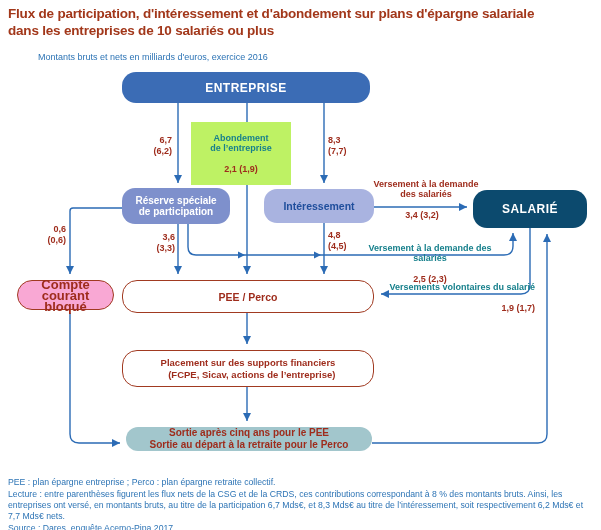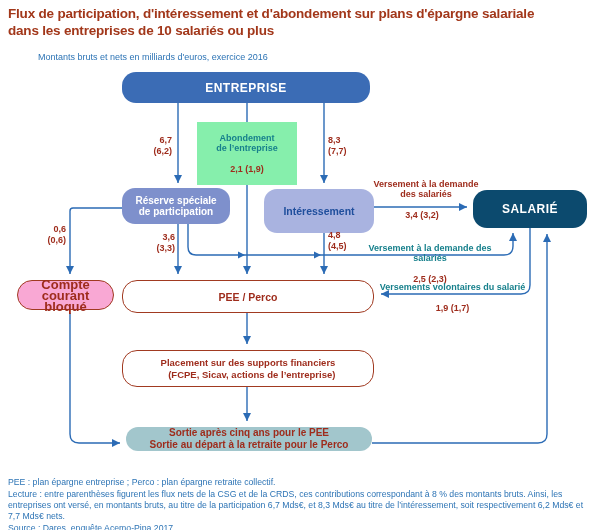--- a/index.html
+++ b/index.html
@@ -5,40 +5,40 @@
   html,body{margin:0;padding:0;background:#fff;}
   body{font-family:"Liberation Sans", sans-serif;}
   #canvas{position:relative;width:601px;height:530px;background:#fff;overflow:hidden;}
   .abs{position:absolute;}
   #title{left:8px;top:5px;width:585px;color:#A2371A;font-size:13.5px;font-weight:bold;line-height:17px;letter-spacing:-0.2px;}
   #subtitle{left:38px;top:52px;width:400px;color:#2D74B5;font-size:9px;}
   svg.layer{position:absolute;left:0;top:0;}
   .node{position:absolute;display:flex;align-items:center;justify-content:center;text-align:center;white-space:pre-line;box-sizing:border-box;font-weight:bold;}
   .n-entreprise{left:122px;top:72px;width:248px;height:31px;background:#3B6CB5;color:#fff;border-radius:14px;font-size:12px;letter-spacing:0.5px;}
   .n-reserve{left:122px;top:188px;width:108px;height:36px;background:#7E90CC;color:#fff;border-radius:13px;font-size:10px;line-height:11.5px;}
-  .n-interessement{left:264px;top:189px;width:110px;height:44px;background:#A9B3E0;color:#1F4E9C;border-radius:13px;font-size:10.5px;}
+  .n-interessement{left:264px;top:189px;width:110px;height:34px;background:#A9B3E0;color:#1F4E9C;border-radius:13px;font-size:10.5px;}
   .n-salarie{left:473px;top:190px;width:114px;height:38px;background:#0c4a6e;color:#fff;border-radius:14px;font-size:12px;letter-spacing:0.5px;}
   .n-compte{left:17px;top:280px;width:97px;height:30px;background:#f9a8d4;color:#9E2C1C;border:1.5px solid #A13A21;border-radius:15px;font-size:13px;line-height:11px;}
   .n-pee{left:122px;top:280px;width:252px;height:33px;background:#fff;color:#9E2C1C;border:1.5px solid #A13A21;border-radius:15px;font-size:10.5px;}
   .n-placement{left:122px;top:350px;width:252px;height:37px;background:#fff;color:#9E2C1C;border:1.5px solid #A13A21;border-radius:15px;font-size:9.5px;line-height:11.5px;text-align:right;}
   .n-sortie{left:126px;top:427px;width:246px;height:24px;background:#A2C6CC;color:#9E2C1C;border-radius:15px;font-size:10px;line-height:12.5px;}
   .flow{position:absolute;font-size:9px;font-weight:bold;line-height:10.5px;white-space:pre-line;color:#9E2C1C;}
   .flow .t{color:#17808C;display:block;}
   .flow .v{color:#9E2C1C;display:block;}
   .ra{text-align:right;}
   .ca{text-align:center;}
-  #lbl-abondement{left:197px;top:122px;width:100px;background:#86efac;}
+  #lbl-abondement{left:191px;top:122px;width:100px;background:#bef264;}
   #lbl-67{left:132px;top:135px;width:40px;}
   #lbl-83{left:328px;top:135px;width:40px;}
   #lbl-06{left:26px;top:224px;width:40px;}
   #lbl-36{left:135px;top:232px;width:40px;}
   #lbl-48{left:328px;top:230px;width:40px;}
   #lbl-v34{left:362px;top:168px;width:120px;}
   #lbl-v25{left:355px;top:232px;width:150px;}
-  #lbl-v19{left:370px;top:271px;width:165px;}
+  #lbl-v19{left:370px;top:271px;width:165px;text-align:right;}
   #notes{left:8px;top:477px;width:588px;color:#2D74B5;font-size:8.7px;line-height:11px;}
   #notes p{margin:0 0 1px 0;}
 </style>
 </head>
 <body>
 
 <div id="canvas">
 
   <div class="abs" id="title">
     <div>Flux de participation, d'intéressement et d'abondement sur plans d'épargne salariale</div>

